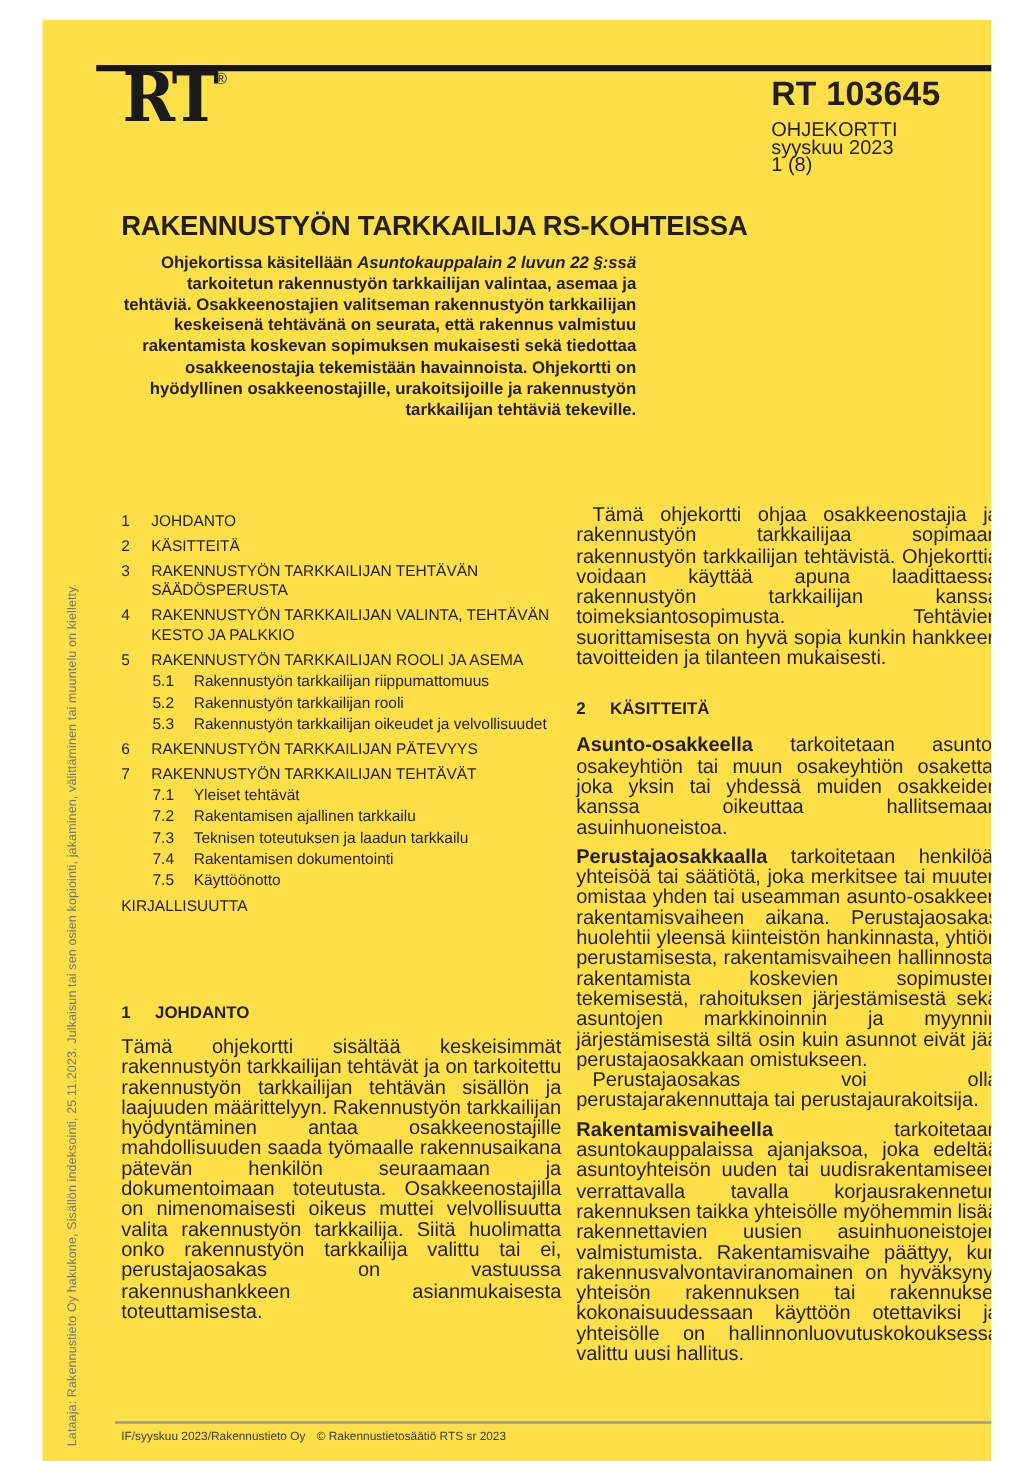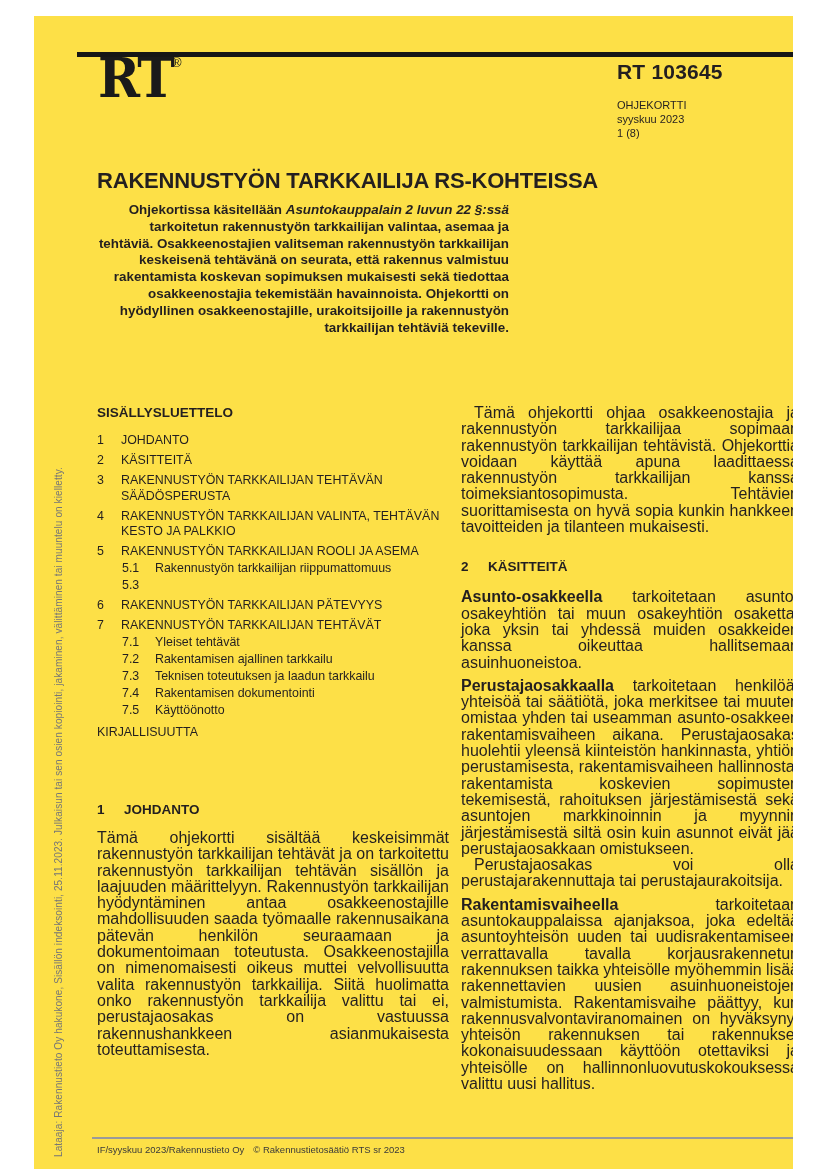--- a/index.html
+++ b/index.html
@@ -12,22 +12,22 @@
 
   
   .topbar { position:absolute; left:43px; top:36px; width:720px; height:5px; background:#161616; }
   .logo { position:absolute; left:64px; top:40px; height:46px; }
   .logo .rt {
     display:inline-block; font-family:"DejaVu Serif","Liberation Serif",serif;
     font-weight:bold; font-size:55px; line-height:44px; letter-spacing:-2px;
     transform:scaleX(0.92); transform-origin:left top; color:#1a1a1a;
   }
   .logo .reg { position:absolute; left:74px; top:-1px; font-size:13px; font-weight:normal; color:#1a1a1a; }
-  .docnum { position:absolute; left:583px; top:44px; font-size:21px; font-weight:bold; letter-spacing:0.2px;text-align:center; }
-  .docmeta { position:absolute; left:583px; top:82px; font-size:11px; line-height:14.2px; }
+  .docnum { position:absolute; left:583px; top:44px; font-size:27px; font-weight:bold; letter-spacing:0.2px;text-align:center; }
+  .docmeta { position:absolute; left:583px; top:82px; font-size:16px; line-height:14.2px; }
   .docmeta span { display:block; }
 
   
   .title { position:absolute; left:63px; top:152px; font-size:22px; font-weight:bold; letter-spacing:-0.2px; }
   .lead { position:absolute; left:63px; top:186px; width:412px; font-size:13.4px; font-weight:bold; line-height:16.8px;text-align:right; }
   .lead .it { font-style:italic; }
 
   
   .col-left  { position:absolute; left:63px; top:389px; width:352px; }
   .col-right { position:absolute; left:427px; top:389px; width:338px; }
@@ -90,21 +90,20 @@
     <span>syyskuu 2023</span>
     <span>1 (8)</span>
   </div>
 
   <div class="side-note">Lataaja: Rakennustieto Oy hakukone, Sisällön indeksointi, 25.11.2023. Julkaisun tai sen osien kopiointi, jakaminen, välittäminen tai muuntelu on kielletty.</div>
 
   <h1 class="title">RAKENNUSTYÖN TARKKAILIJA RS-KOHTEISSA</h1>
   <p class="lead"><span>Ohjekortissa käsitellään </span><span class="it">Asuntokauppalain 2 luvun 22 §:ssä</span><span> tarkoitetun rakennustyön tarkkailijan valintaa, asemaa ja tehtäviä. Osakkeenostajien valitseman rakennustyön tarkkailijan keskeisenä tehtävänä on seurata, että rakennus valmistuu rakentamista koskevan sopimuksen mukaisesti sekä tiedottaa osakkeenostajia tekemistään havainnoista. Ohjekortti on hyödyllinen osakkeenostajille, urakoitsijoille ja rakennustyön tarkkailijan tehtäviä tekeville.</span></p>
 
   <div class="col-left">
-    <div class="toc-heading">SISÄLLYSLUETTELO</div>
 
     <div class="toc-row">
       <span class="n">1</span>
       <span class="l">JOHDANTO</span>
     </div>
     <div class="toc-row">
       <span class="n">2</span>
       <span class="l">KÄSITTEITÄ</span>
     </div>
     <div class="toc-row">
@@ -117,21 +116,26 @@
     </div>
     <div class="toc-row">
       <span class="n">5</span>
       <span class="l">RAKENNUSTYÖN TARKKAILIJAN ROOLI JA ASEMA</span>
     </div>
     <div class="toc-row sub">
       <span class="n">5.1</span>
       <span class="l">Rakennustyön tarkkailijan riippumattomuus</span>
     </div>
     <div class="toc-row sub">
+      <span class="n">5.2</span>
+      <span class="l">Rakennustyön tarkkailijan rooli</span>
+    </div>
+    <div class="toc-row sub">
       <span class="n">5.3</span>
+      <span class="l">Rakennustyön tarkkailijan oikeudet ja velvollisuudet</span>
     </div>
     <div class="toc-row">
       <span class="n">6</span>
       <span class="l">RAKENNUSTYÖN TARKKAILIJAN PÄTEVYYS</span>
     </div>
     <div class="toc-row">
       <span class="n">7</span>
       <span class="l">RAKENNUSTYÖN TARKKAILIJAN TEHTÄVÄT</span>
     </div>
     <div class="toc-row sub">

